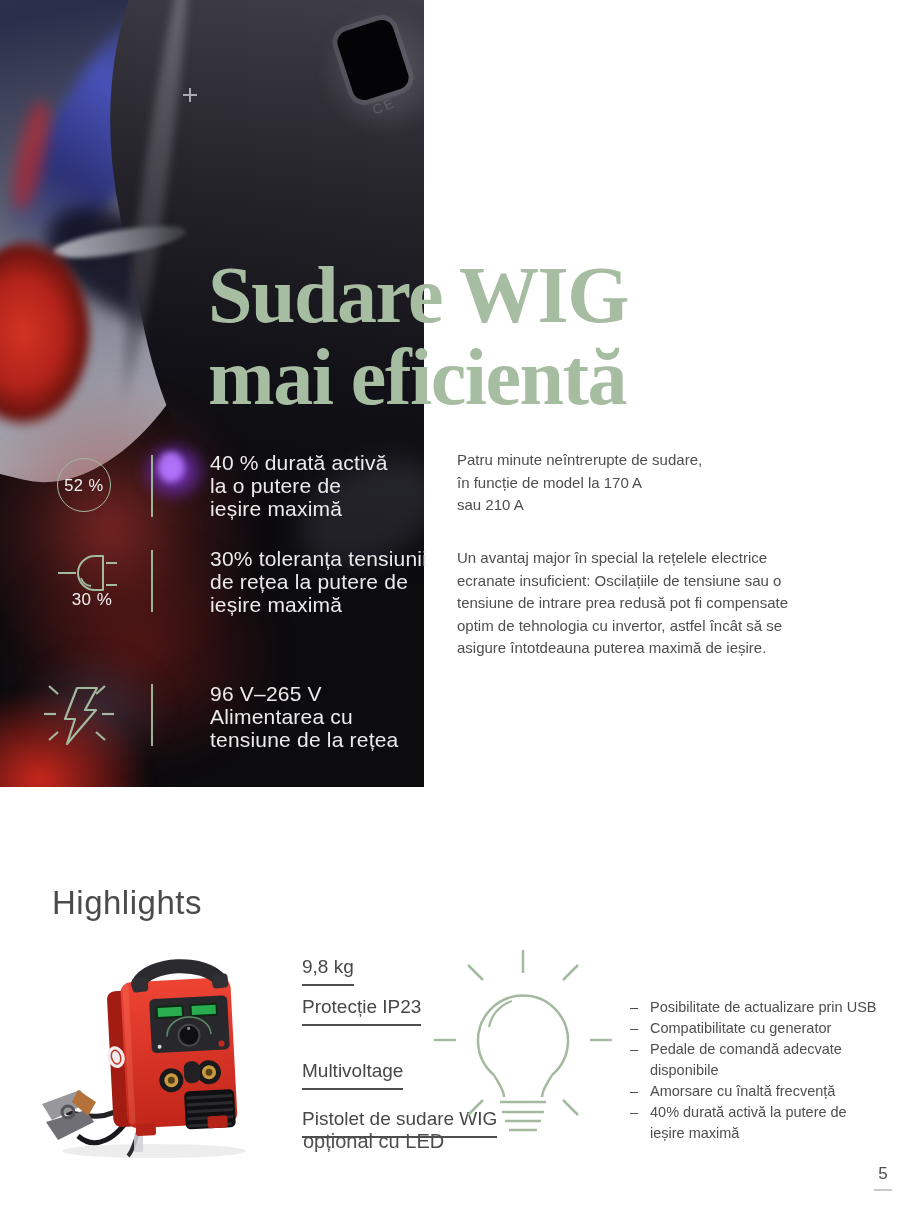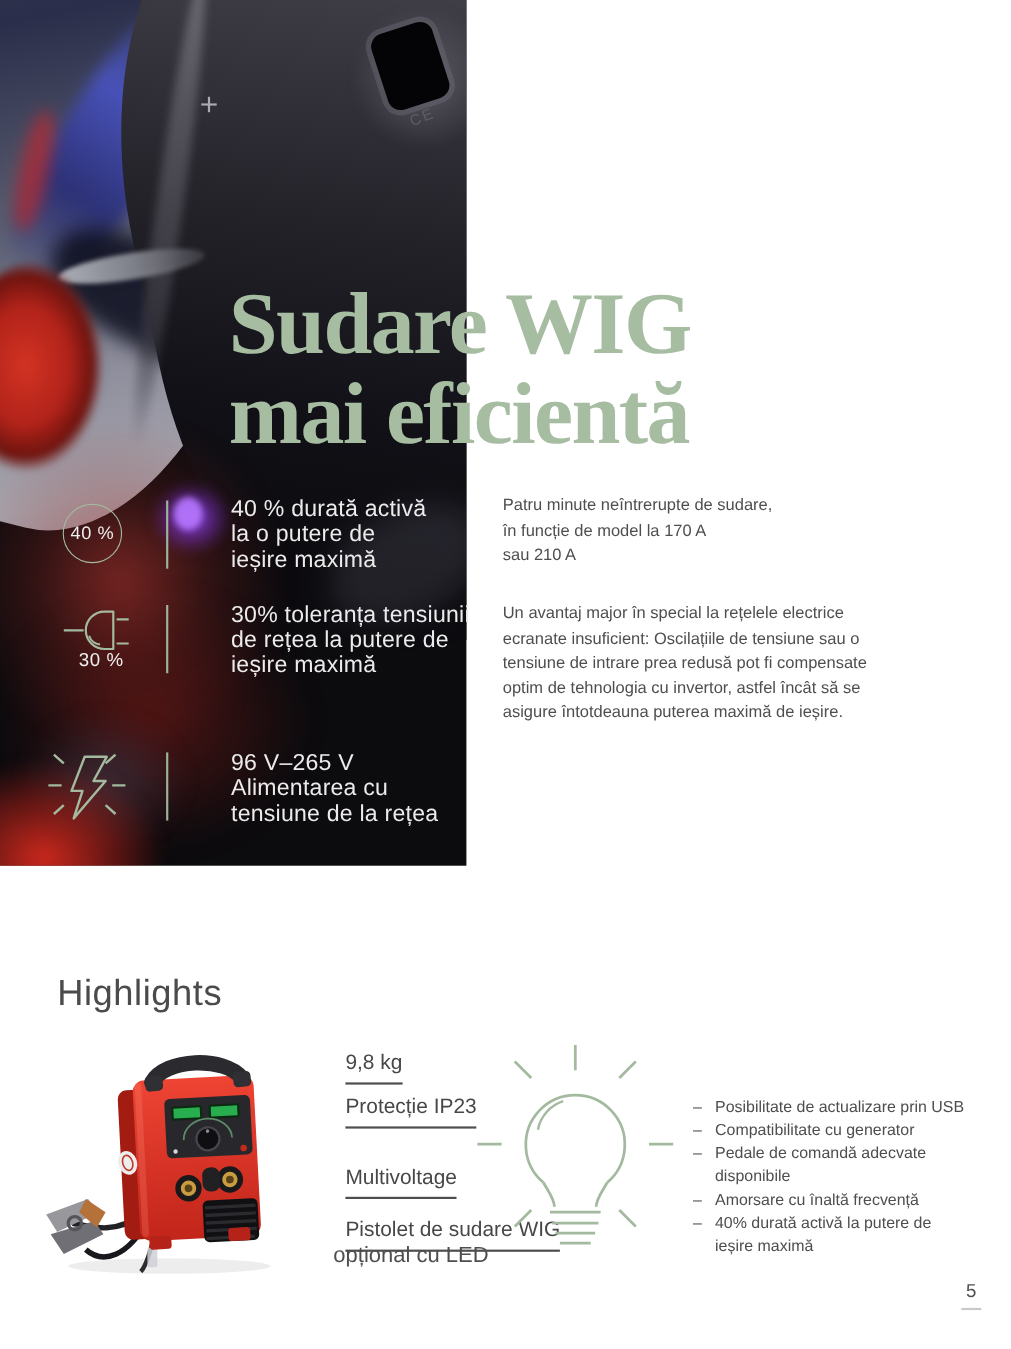--- a/index.html
+++ b/index.html
@@ -109,21 +109,21 @@
   .detail {
     position:absolute; left:457px; width:345px; white-space:pre-line;
     color:#4e4e4e; font-size:15px; line-height:22.5px;
   }
   .d1 { top:449px; } .d2 { top:547px; } .d3 { top:681px; }
 
   
   .hl-heading { position:absolute; left:52px; top:884px; font-size:33px;
     font-weight:400; color:#4b4b4b; letter-spacing:.5px; }
   .product-svg { position:absolute; left:36px; top:954px; }
-  .spec { position:absolute; left:314px; font-size:19px; color:#474747; }
+  .spec { position:absolute; left:302px; font-size:19px; color:#474747; }
   .spec .lab { display:inline-block; border-bottom:2px solid #4e4e4e; padding-bottom:6px; }
   .sp0 { top:956px; } .sp1 { top:996px; } .sp2 { top:1060px; } .sp3 { top:1108px; }
   .spec-note { position:absolute; left:303px; top:1130px; font-size:20px; color:#4e4e4e; }
   .bulb-svg { position:absolute; left:425px; top:943px; }
   .bullets { position:absolute; left:630px; top:997px; width:270px; }
   .bullet-row { display:flex; font-size:14.5px; line-height:21px; color:#4e4e4e; }
   .bullet-row .dash { width:20px; flex:0 0 20px; }
   .bullet-row .btext { white-space:pre-line; }
 
   
@@ -155,21 +155,21 @@
     <div class="red-corner"></div>
     <div class="right-streak"></div>
     <div class="crosshair"></div>
     <span class="ce">CE</span>
   </div>
 
   <h1 class="title">Sudare WIG
 mai eficientă</h1>
 
   <div class="badge-circle">
-    <span>40 %</span>
+    <span>52 %</span>
   </div>
   <div class="vline vl1"></div>
   <div class="ftext ft1">40 % durată activă
 la o putere de
 ieșire maximă</div>
 
   <svg class="plug-svg" width="64" height="40" viewBox="0 0 64 40">
     <line class="sage-stroke" x1="1" y1="19" x2="19" y2="19" stroke-width="2"></line>
     <path class="sage-stroke" d="M38,2 A17,17 0 0 0 38,36 L46,36 L46,2 Z" stroke-width="2" stroke-linejoin="round"></path>
     <path class="sage-stroke" d="M24,24 A12,12 0 0 0 34,32" stroke-width="1.8"></path>

